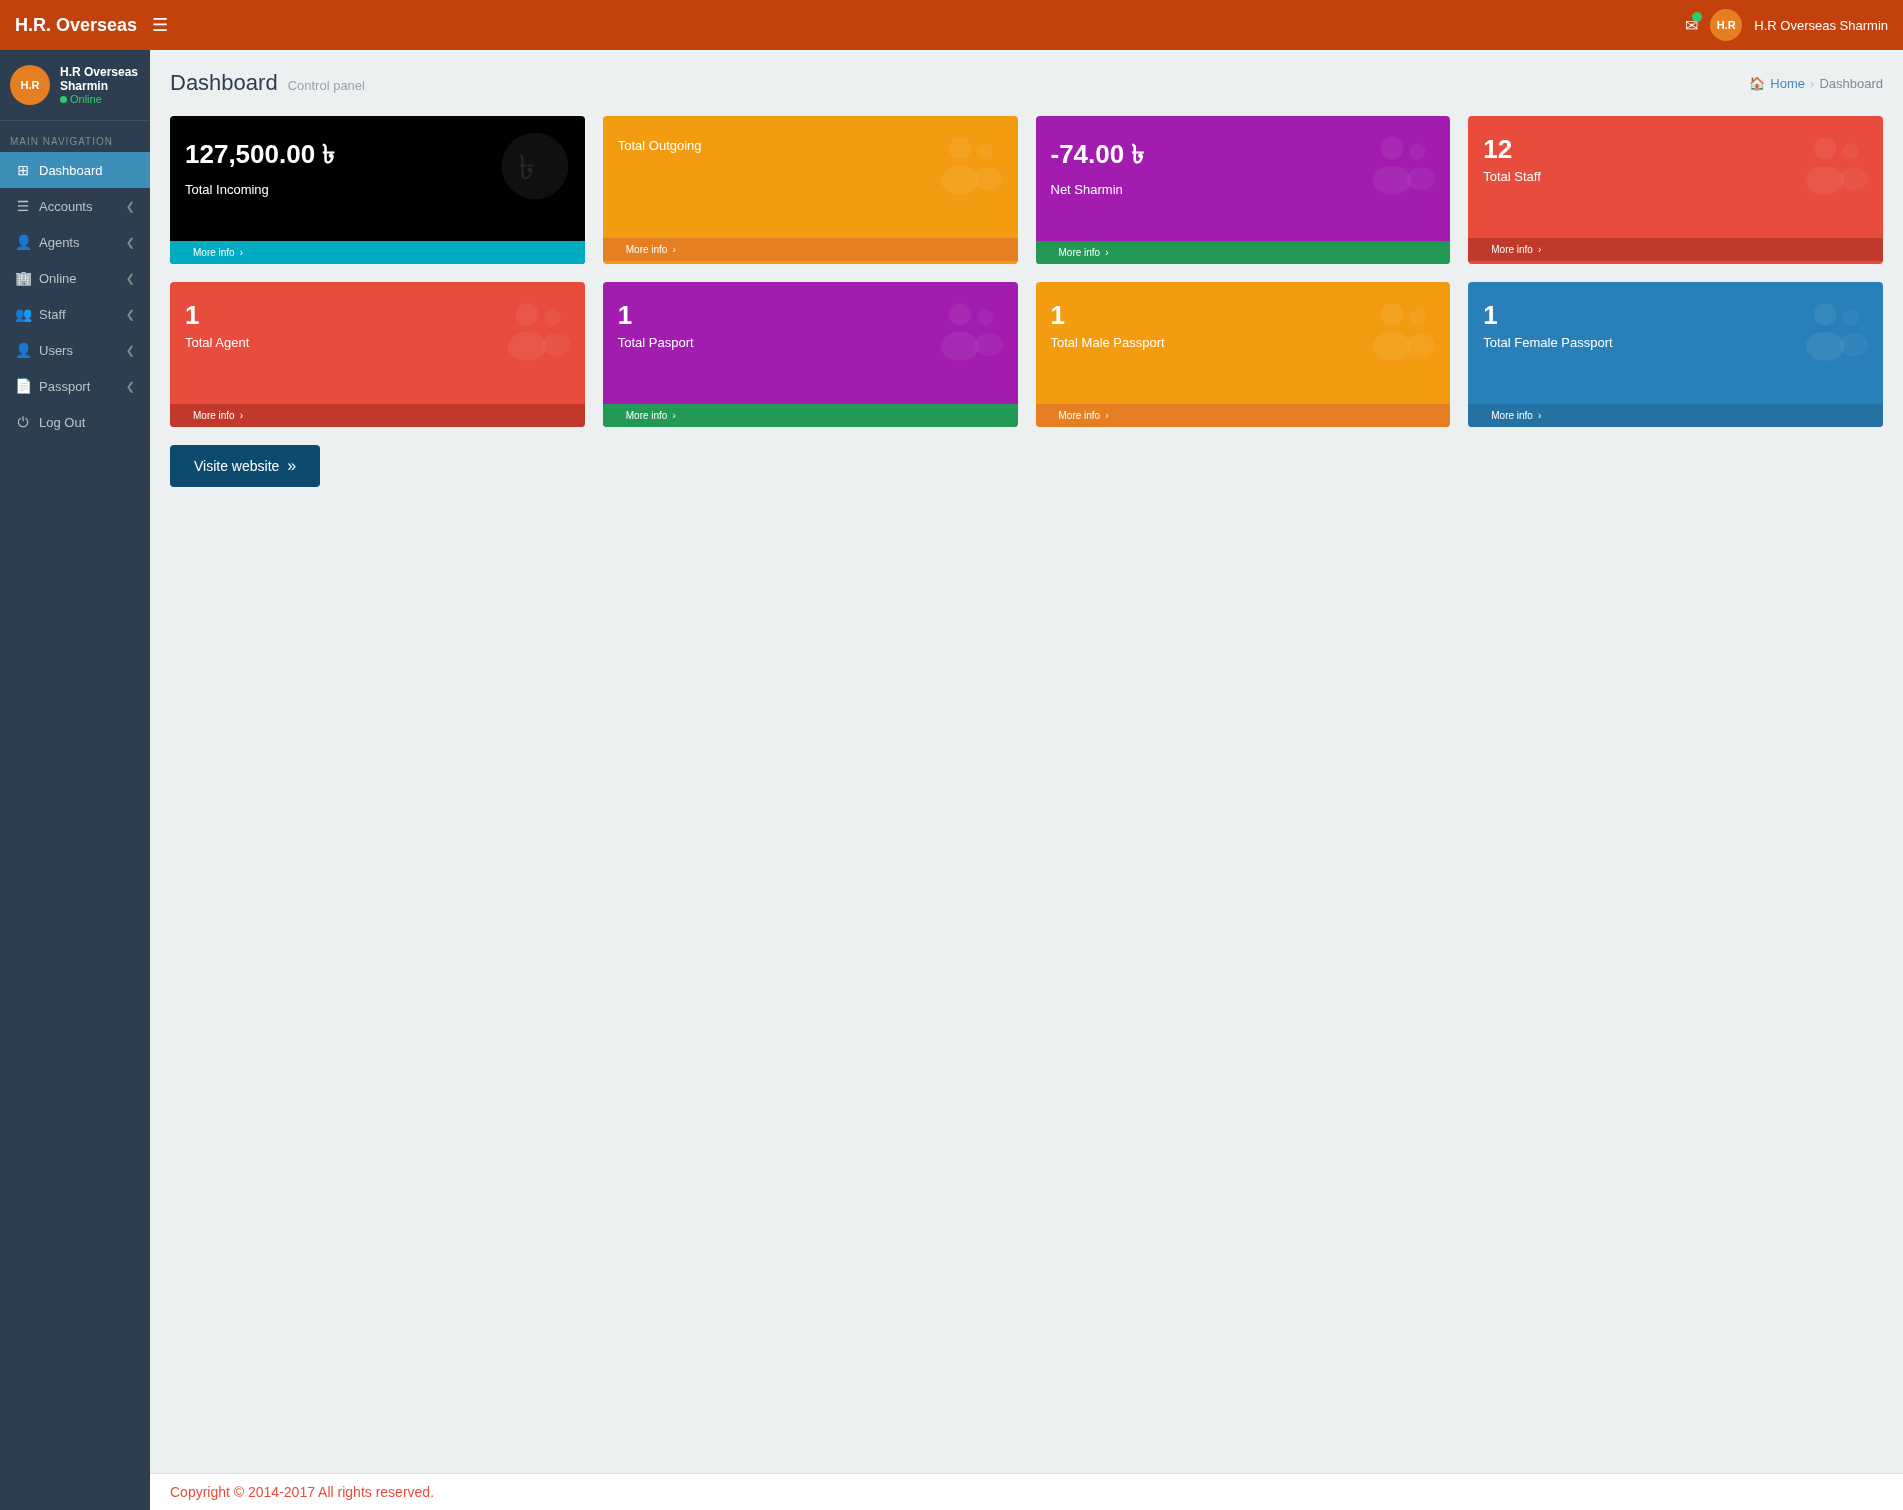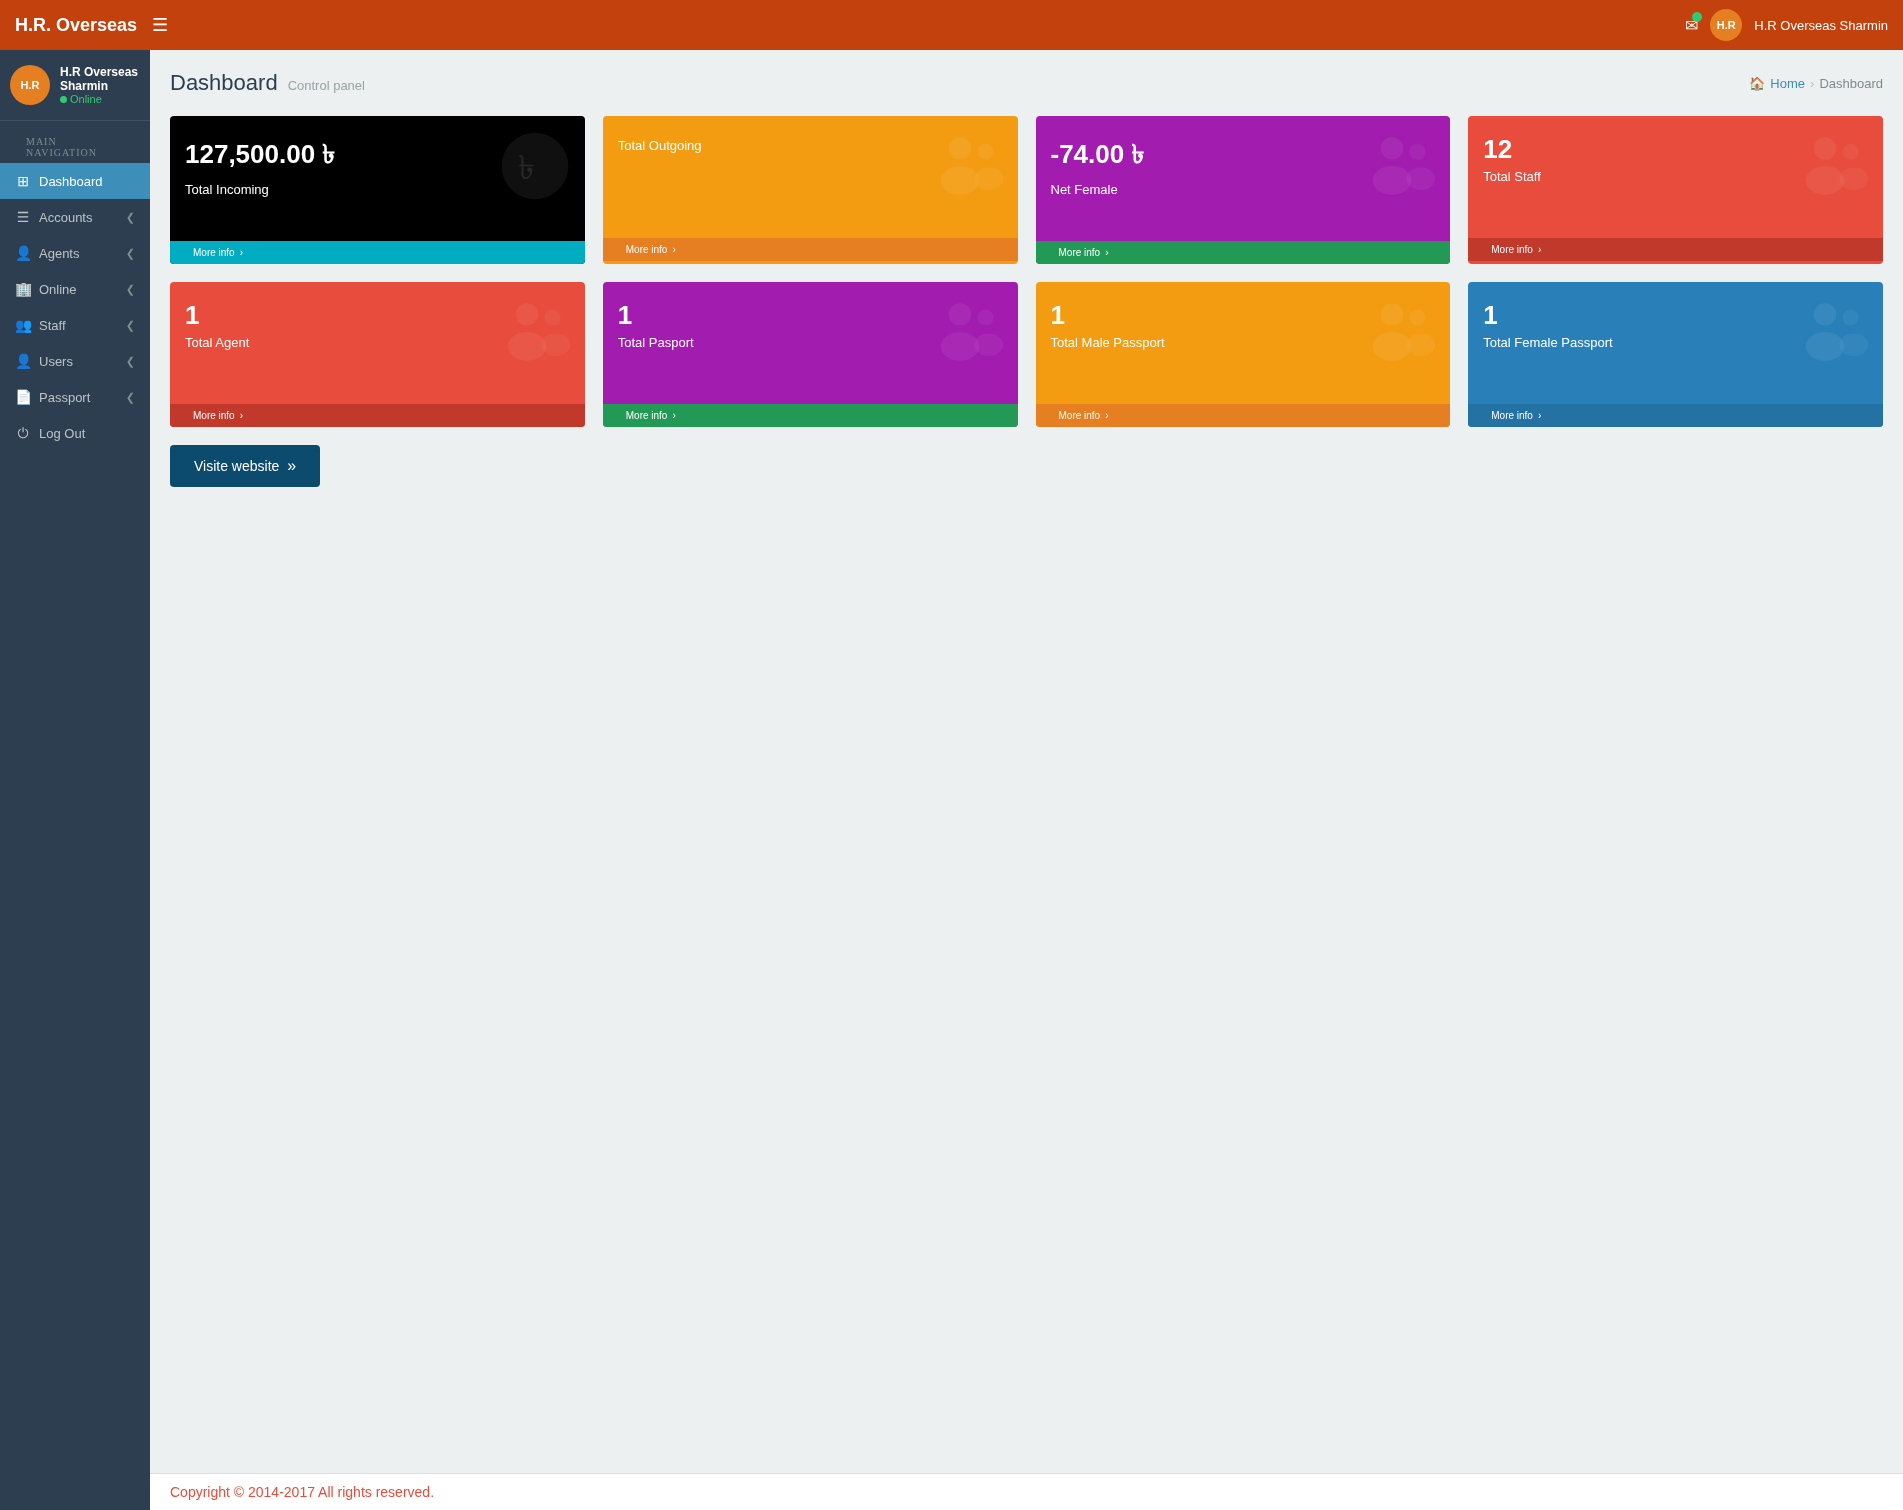--- a/index.html
+++ b/index.html
@@ -118,24 +118,23 @@
     }
     .online-dot {
       width: 7px;
       height: 7px;
       border-radius: 50%;
       background: #2ecc71;
     }
     .nav-section-label {
       color: #7f8c8d;
       font-size: 10px;
-      padding: 15px 26px 5px;
+      padding: 15px 10px 5px;
       text-transform: uppercase;
       letter-spacing: 1px;
-      font-family: Liberation Serif, serif;
     }
     .nav-item {
       display: flex;
       align-items: center;
       justify-content: space-between;
       padding: 10px 15px;
       color: #bdc3c7;
       font-size: 13px;
       cursor: pointer;
       transition: background 0.2s;
@@ -419,21 +418,21 @@
         </div>
       </div>
       <div class="card-footer">
         More info <span>›</span>
       </div>
     </div>
 
     <div class="stat-card card-green">
       <div class="card-body">
         <div class="card-value">-74.00 ৳</div>
-        <div class="card-label">Net Female</div>
+        <div class="card-label">Net Sharmin</div>
         <div class="card-bg-icon">
           <svg viewBox="0 0 50 50" width="80" height="80">
             <circle cx="20" cy="14" r="7" fill="rgba(255,255,255,0.25)"></circle>
             <ellipse cx="20" cy="34" rx="12" ry="9" fill="rgba(255,255,255,0.25)"></ellipse>
             <circle cx="36" cy="16" r="5" fill="rgba(255,255,255,0.2)"></circle>
             <ellipse cx="38" cy="33" rx="9" ry="7" fill="rgba(255,255,255,0.2)"></ellipse>
           </svg>
         </div>
       </div>
       <div class="card-footer">

